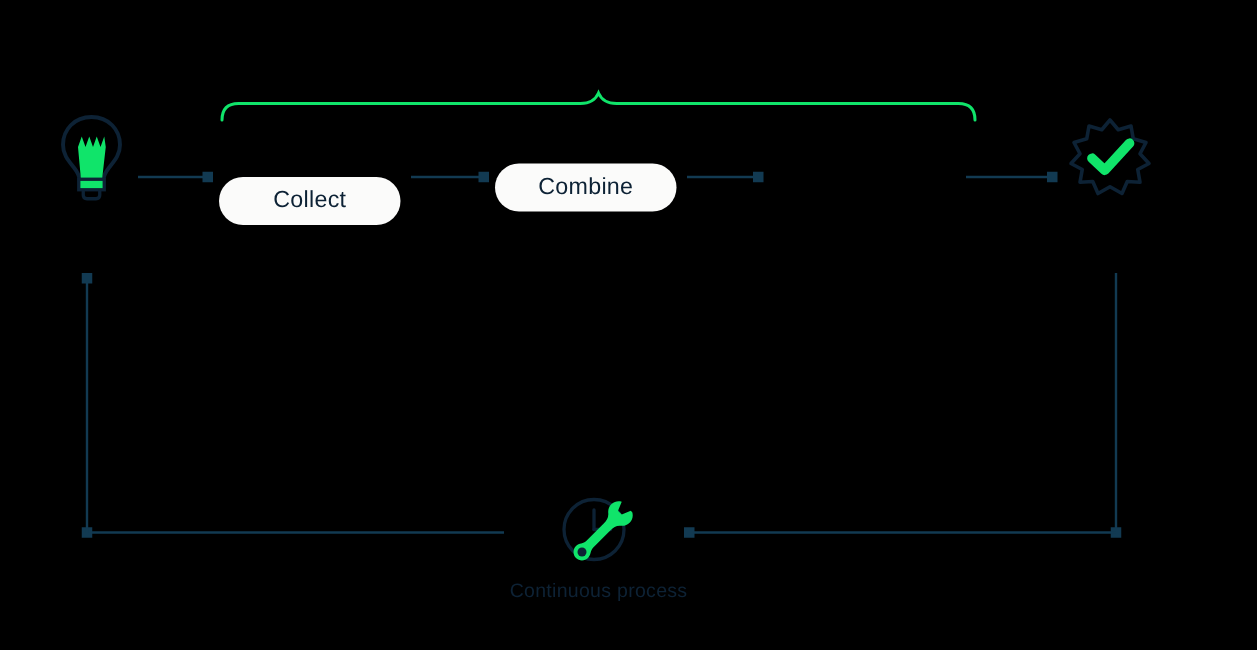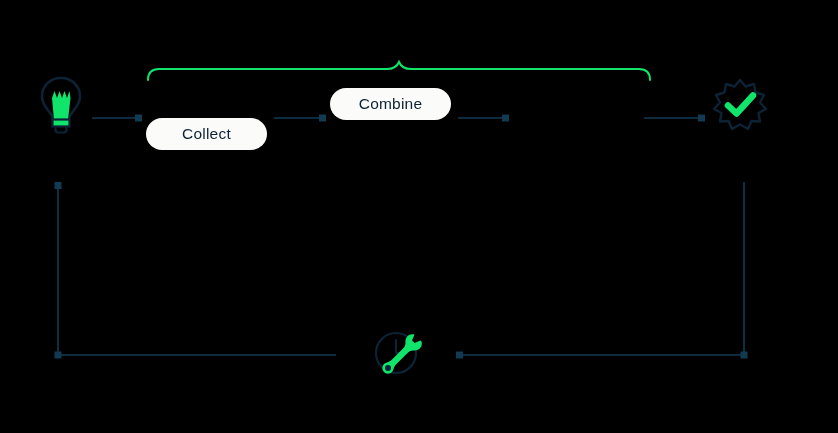--- a/index.html
+++ b/index.html
@@ -37,21 +37,21 @@
     display: flex;
     align-items: center;
     justify-content: center;
     font-size: 15.5px;
     font-family: "Liberation Sans", sans-serif;
     letter-spacing: 0.2px;
     box-sizing: border-box;
     white-space: nowrap;
   }
   #pill-collect  { left: 146px; top: 118px; width: 121px; }
-  #pill-combine  { left: 330px; top: 88px; width: 121px; }
+  #pill-combine  { left: 330px; top: 109px; width: 121px; }
   #pill-analyse  { left: 513px; top: 103px; width: 123px; }
 
   
   #lines, #brace {
     position: absolute;
     left: 0;
     top: 0;
     width: 838px;
     height: 433px;
     pointer-events: none;
@@ -136,14 +136,15 @@
     </svg>
   </span>
 
   <div class="pill" id="pill-collect">
     <span>Collect</span>
   </div>
   <div class="pill" id="pill-combine">
     <span>Combine</span>
   </div>
 
+  <div id="process-caption">Continuous process</div>
 
 </div>
 
 </body></html>

